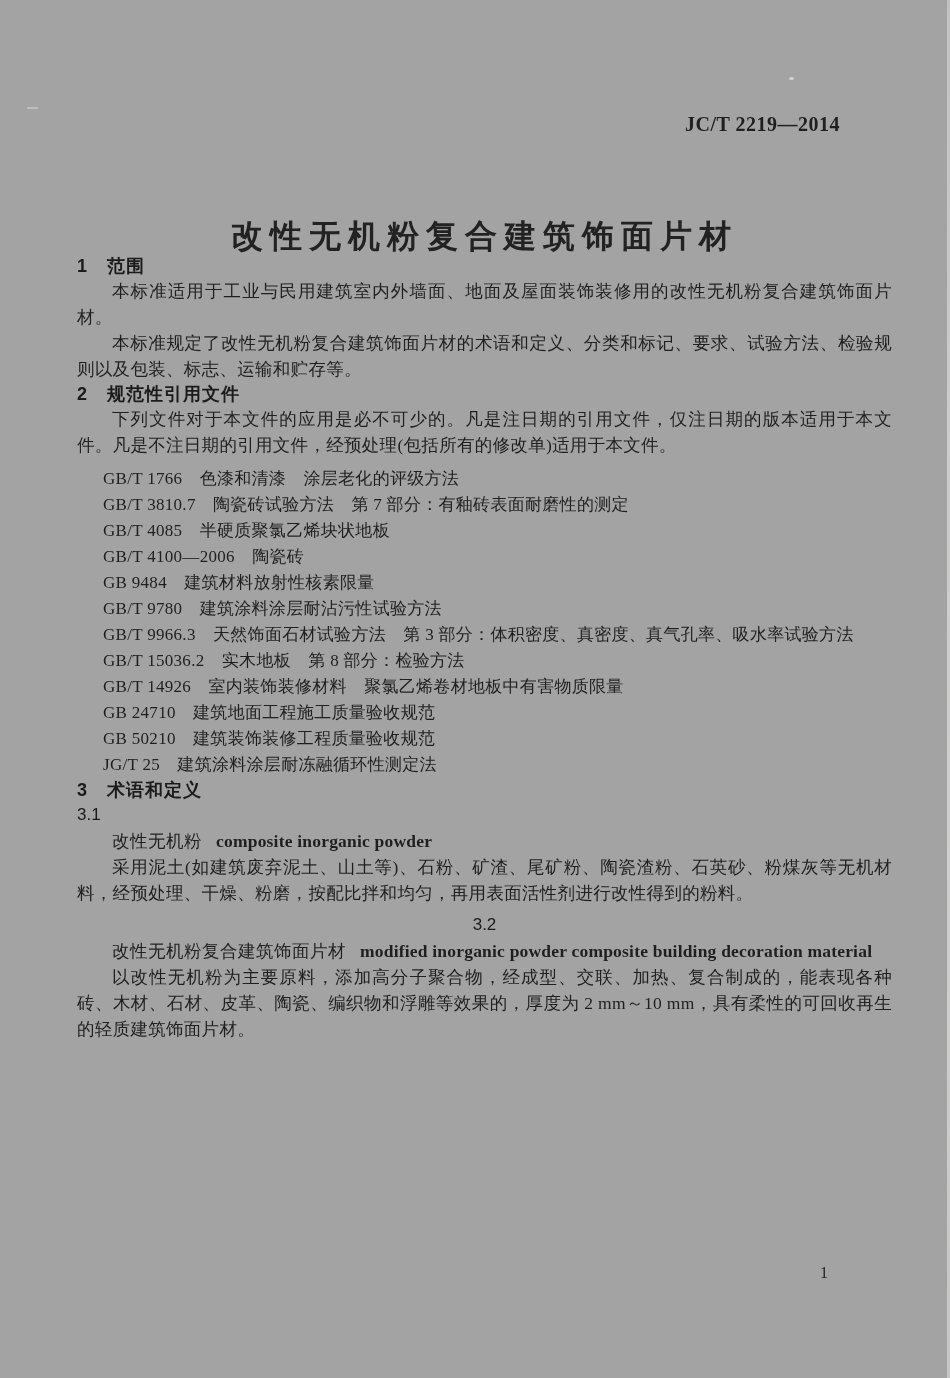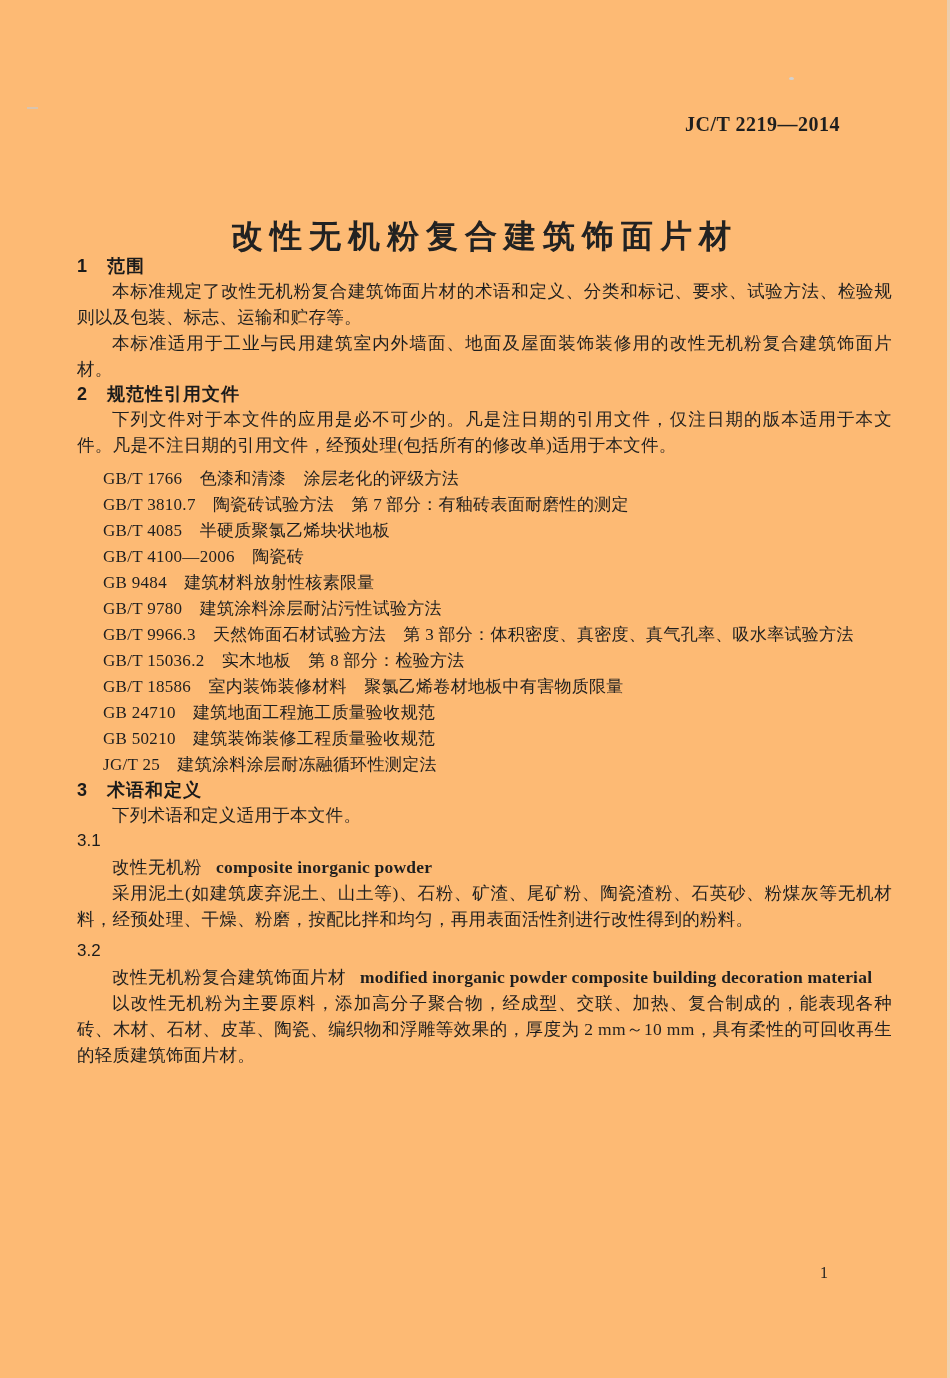--- a/index.html
+++ b/index.html
@@ -1,20 +1,20 @@
 <!DOCTYPE html>
 <html lang="zh"><head>
 <meta charset="utf-8">
 <style>
   html,body { margin:0; padding:0; background:#e9e9e9; }
   .page {
     position:relative;
     width:950px; height:1378px;
     margin:0 auto;
-    background:#fdba74;
+    background:#a3a3a3;
     overflow:hidden;
     color:#1f1f1f;
     font-family:"Liberation Serif","DejaVu Serif",serif;
   }
   .content {
     position:absolute;
     top:0; left:77px;
     width:815px;
   }
   .header-code {
@@ -70,21 +70,21 @@
     letter-spacing:0.3px;
     white-space:nowrap;
   }
   .clause-num {
     margin:0;
     font-family:"Liberation Sans","DejaVu Sans",sans-serif;
     font-size:17px;
     line-height:26px;
     color:#1b1b1b;
   }
-  .clause-num.gap { margin-top:6px; }
+  .clause-num.gap { margin-top:6px;text-align:center; }
   .term-line {
     margin:0;
     text-indent:2em;
     font-size:17.5px;
     line-height:26px;
   }
   .term-zh {
     font-family:"Liberation Sans","DejaVu Sans",sans-serif;
     font-weight:normal;
     letter-spacing:0.5px;
@@ -126,43 +126,42 @@
   <div class="artifact-dot"></div>
   <div class="artifact-edge"></div>
 
   <div class="content">
 
     <div class="header-code">JC/T 2219—2014</div>
 
     <h1 class="doc-title">改性无机粉复合建筑饰面片材</h1>
 
     <h2 class="sec-heading h2-scope">1　范围</h2>
+    <p class="body-text">本标准适用于工业与民用建筑室内外墙面、地面及屋面装饰装修用的改性无机粉复合建筑饰面片材。</p>
     <p class="body-text mt20">本标准规定了改性无机粉复合建筑饰面片材的术语和定义、分类和标记、要求、试验方法、检验规则以及包装、标志、运输和贮存等。</p>
-    <p class="body-text">本标准适用于工业与民用建筑室内外墙面、地面及屋面装饰装修用的改性无机粉复合建筑饰面片材。</p>
 
     <h2 class="sec-heading h2-refs">2　规范性引用文件</h2>
     <p class="body-text mt20">下列文件对于本文件的应用是必不可少的。凡是注日期的引用文件，仅注日期的版本适用于本文件。凡是不注日期的引用文件，经预处理(包括所有的修改单)适用于本文件。</p>
 
     <ul class="ref-list">
       <li>GB/T 1766　色漆和清漆　涂层老化的评级方法</li>
       <li>GB/T 3810.7　陶瓷砖试验方法　第 7 部分：有釉砖表面耐磨性的测定</li>
       <li>GB/T 4085　半硬质聚氯乙烯块状地板</li>
       <li>GB/T 4100—2006　陶瓷砖</li>
       <li>GB 9484　建筑材料放射性核素限量</li>
       <li>GB/T 9780　建筑涂料涂层耐沾污性试验方法</li>
       <li>GB/T 9966.3　天然饰面石材试验方法　第 3 部分：体积密度、真密度、真气孔率、吸水率试验方法</li>
       <li>GB/T 15036.2　实木地板　第 8 部分：检验方法</li>
-      <li>GB/T 18586　室内装饰装修材料　聚氯乙烯卷材地板中有害物质限量</li>
+      <li>GB/T 14926　室内装饰装修材料　聚氯乙烯卷材地板中有害物质限量</li>
       <li>GB 24710　建筑地面工程施工质量验收规范</li>
       <li>GB 50210　建筑装饰装修工程质量验收规范</li>
       <li>JG/T 25　建筑涂料涂层耐冻融循环性测定法</li>
     </ul>
 
     <h2 class="sec-heading h2-terms">3　术语和定义</h2>
-    <p class="body-text mt21">下列术语和定义适用于本文件。</p>
 
     <p class="clause-num">3.1</p>
     <p class="term-line"><span class="term-zh">改性无机粉</span><span class="term-en">composite inorganic powder</span></p>
     <p class="body-text">采用泥土(如建筑废弃泥土、山土等)、石粉、矿渣、尾矿粉、陶瓷渣粉、石英砂、粉煤灰等无机材料，经预处理、干燥、粉磨，按配比拌和均匀，再用表面活性剂进行改性得到的粉料。</p>
 
     <p class="clause-num gap">3.2</p>
     <p class="term-line"><span class="term-zh">改性无机粉复合建筑饰面片材</span><span class="term-en">modified inorganic powder composite building decoration material</span></p>
     <p class="body-text">以改性无机粉为主要原料，添加高分子聚合物，经成型、交联、加热、复合制成的，能表现各种砖、木材、石材、皮革、陶瓷、编织物和浮雕等效果的，厚度为 2 mm～10 mm，具有柔性的可回收再生的轻质建筑饰面片材。</p>
 
   </div>

